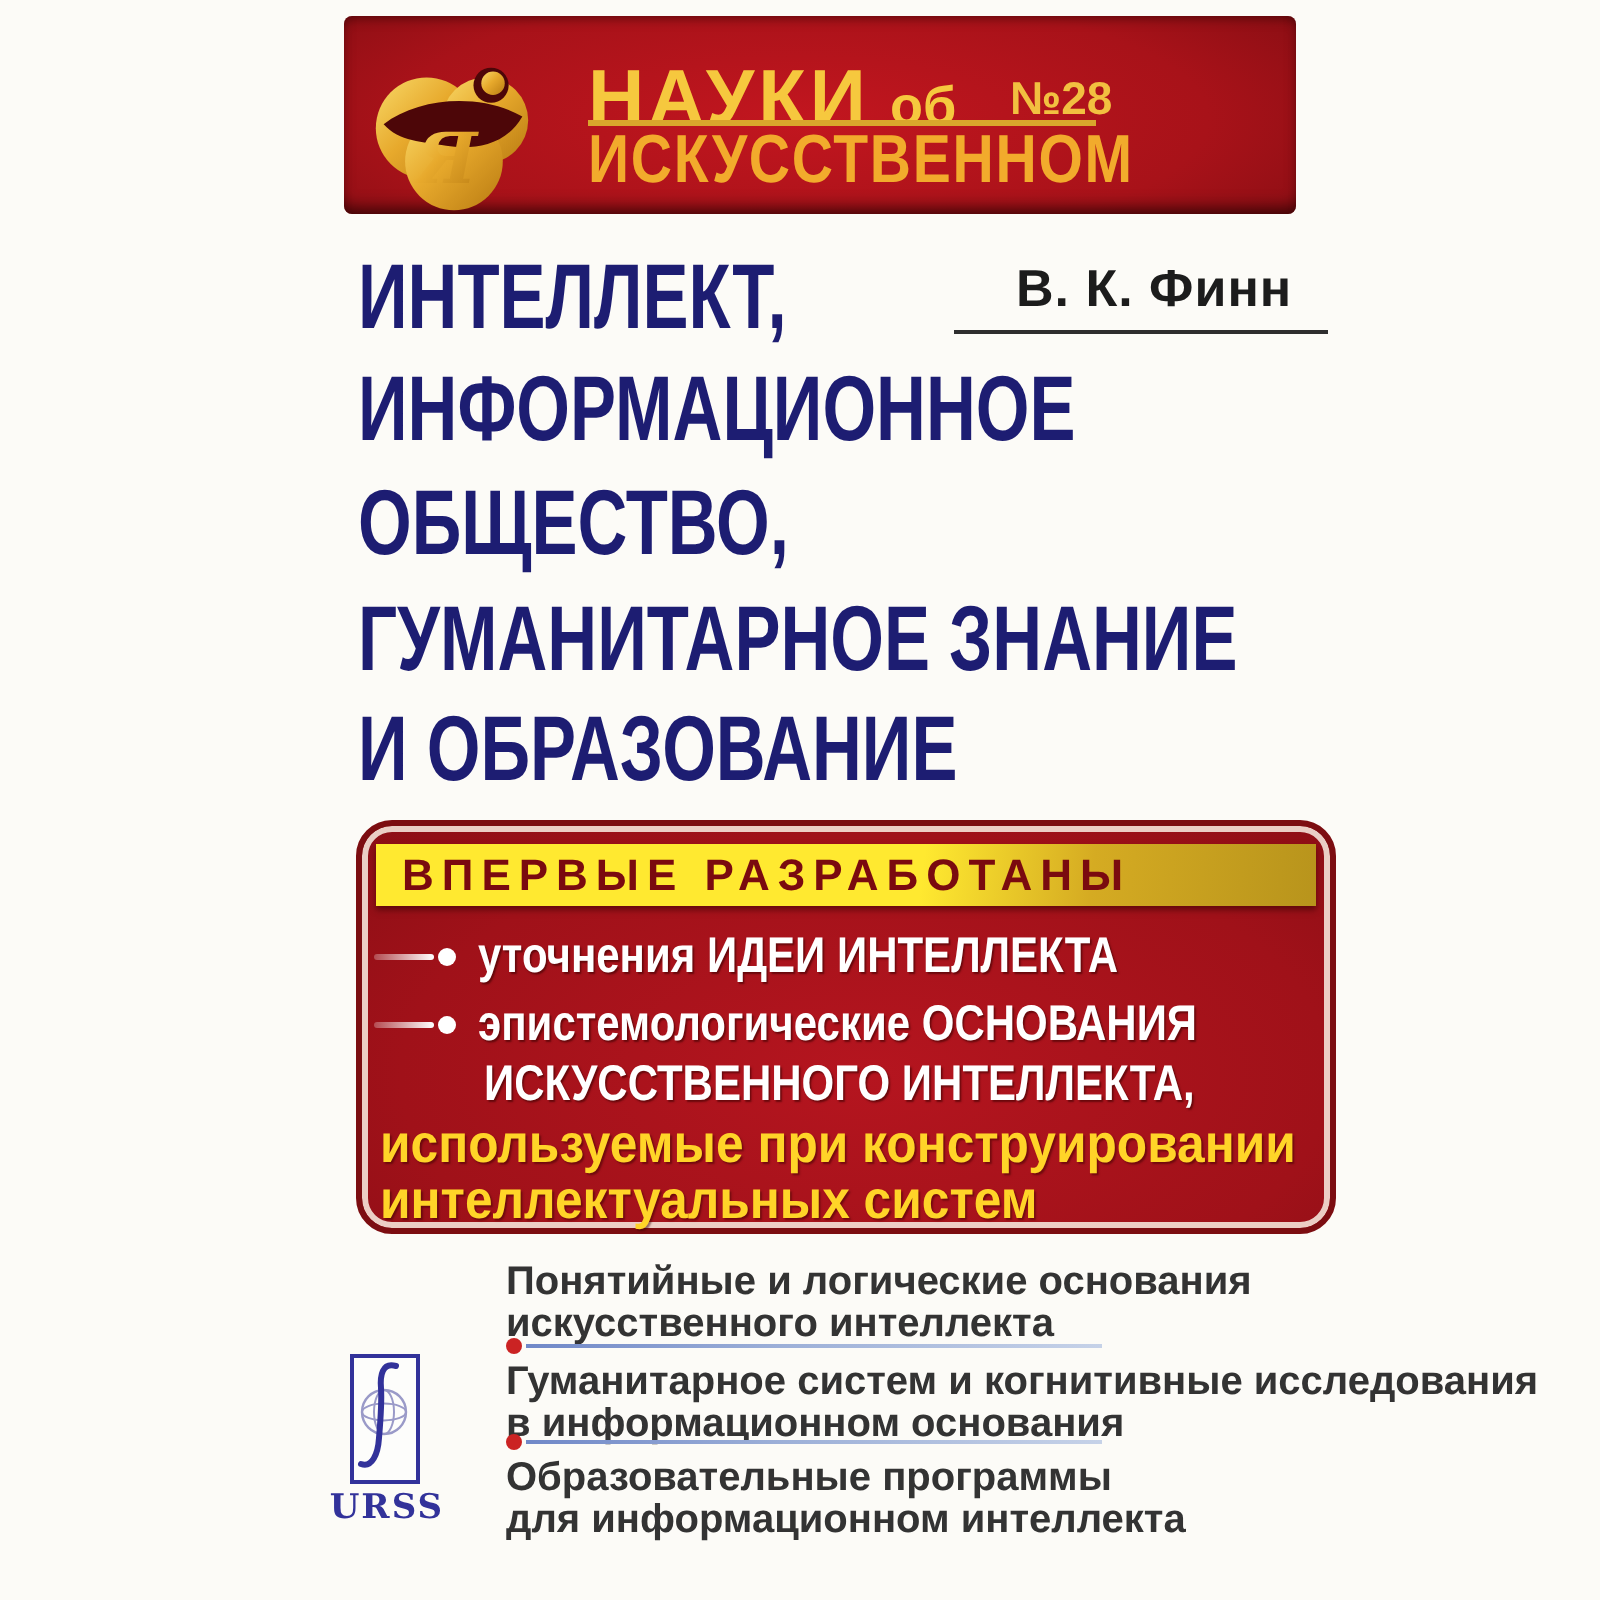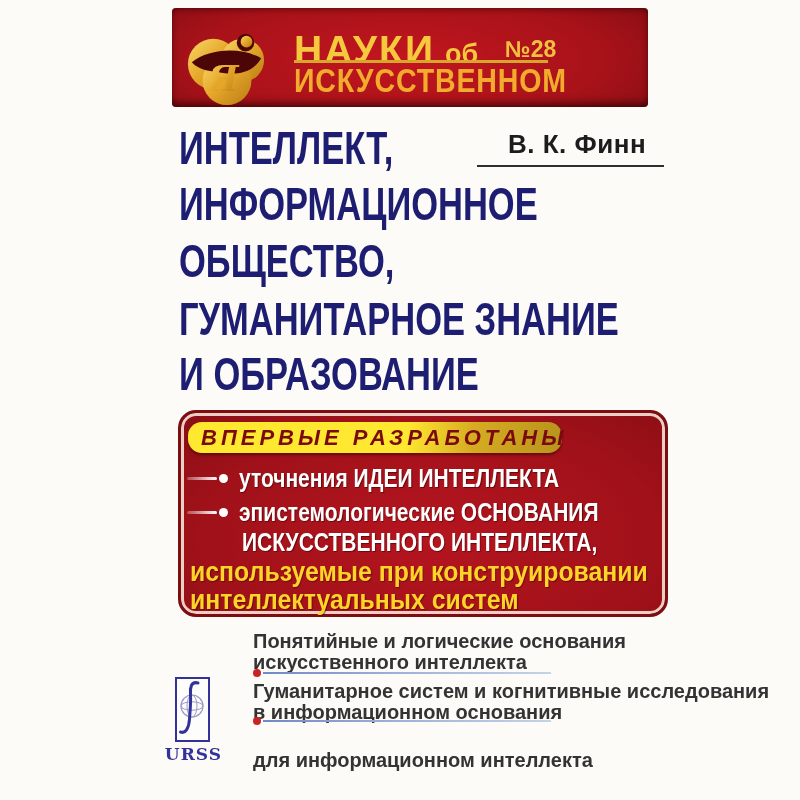--- a/index.html
+++ b/index.html
@@ -26,23 +26,23 @@
   
   .title-line{position:absolute;left:179px;font-size:46px;font-weight:bold;color:#1d1d72;
     transform:scaleX(.75);transform-origin:left top;white-space:nowrap;letter-spacing:0;}
   .tl0{top:121px;}.tl1{top:177px;}.tl2{top:234px;}.tl3{top:292px;}.tl4{top:347px;}
 
   
   .panel{position:absolute;left:178px;top:410px;width:490px;height:207px;border-radius:18px;
     border:3px solid #7c0d11;box-sizing:border-box;
     background:radial-gradient(120% 150% at 52% 62%, #b5151f 0%, #a01119 40%, #7c0c12 74%, #570709 100%);
     box-shadow:inset 0 0 0 3px rgba(250,240,228,.85);}
-  .band{position:absolute;left:7px;top:9px;width:374px;height:31px;border-radius:14px;
+  .band{position:absolute;left:7px;top:9px;width:470px;height:31px;border-radius:0;
     background:linear-gradient(97deg,#ffe930 0%, #ffe930 58%, #d5ab22 76%, #b8941c 100%);
-    box-shadow:0 2px 3px rgba(50,0,0,.55);font-style:italic;}
+    box-shadow:0 2px 3px rgba(50,0,0,.55);}
   .band-text{display:block;line-height:31px;padding-left:13px;font-size:22px;font-weight:bold;
     letter-spacing:4px;color:#7a0a0f;white-space:nowrap;}
   .bmarker{position:absolute;left:6px;width:42px;height:9px;}
   .bmarker .mline{position:absolute;left:0;top:3px;width:30px;height:2.5px;border-radius:2px;
     background:linear-gradient(90deg,rgba(255,255,255,.25),#fff);}
   .bmarker .mdot{position:absolute;left:32px;top:0;width:9px;height:9px;border-radius:50%;background:#fff;}
   .m1{top:61px;}.m2{top:95px;}
   .pbullet{position:absolute;font-size:25px;font-weight:bold;color:#fff;white-space:nowrap;
     transform:scaleX(.84);transform-origin:left top;text-shadow:1px 1px 1px rgba(60,0,0,.6);}
   .b1{left:58px;top:51px;}.b2{left:58px;top:85px;}.b3{left:61px;top:115px;}
@@ -133,20 +133,21 @@
   <div class="sep sep1">
       <span class="sdot"></span>
       <span class="sline"></span>
     </div>
   <div class="topic t2a">Гуманитарное систем и когнитивные исследования</div>
   <div class="topic t2b">в информационном основания</div>
   <div class="sep sep2">
       <span class="sdot"></span>
       <span class="sline"></span>
     </div>
+  <div class="topic t3a">Образовательные программы</div>
   <div class="topic t3b">для информационном интеллекта</div>
 
   <div class="urss-box">
     <svg viewBox="0 0 30 60" aria-hidden="true">
       <circle cx="15" cy="27" r="11" fill="none" stroke="#9a9ac8" stroke-width="1.2"></circle>
       <ellipse cx="15" cy="27" rx="5" ry="11" fill="none" stroke="#9a9ac8" stroke-width="1"></ellipse>
       <ellipse cx="15" cy="27" rx="11" ry="4.2" fill="none" stroke="#9a9ac8" stroke-width="1"></ellipse>
       <path d="M21 4 C14 2 13 9 13.5 15 C14 23 13 34 12.5 40 C12 48 9 55 3.5 53" fill="none" stroke="#32329a" stroke-width="3" stroke-linecap="round"></path>
     </svg>
   </div>

